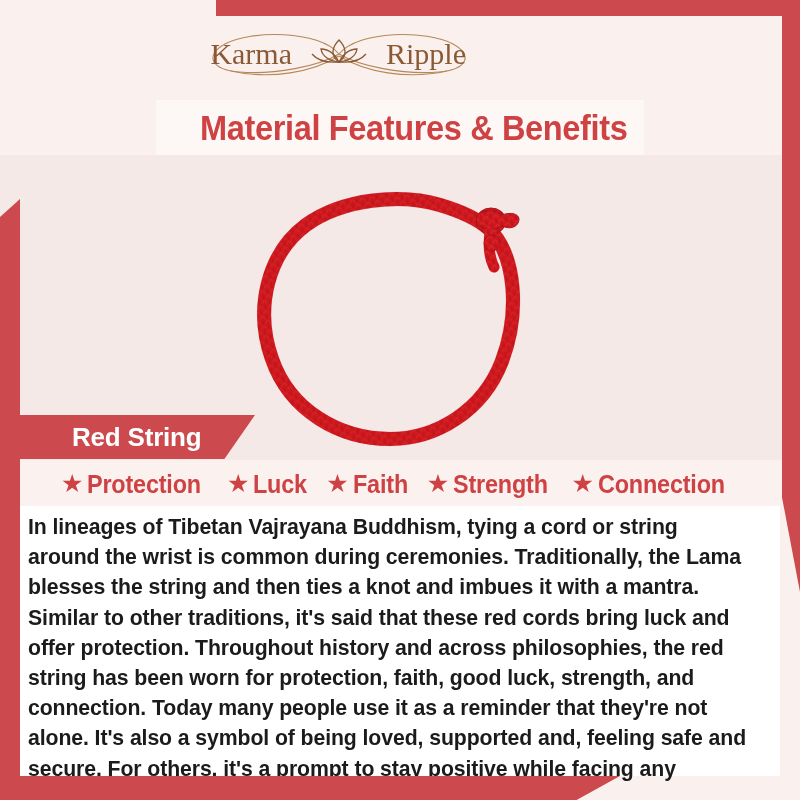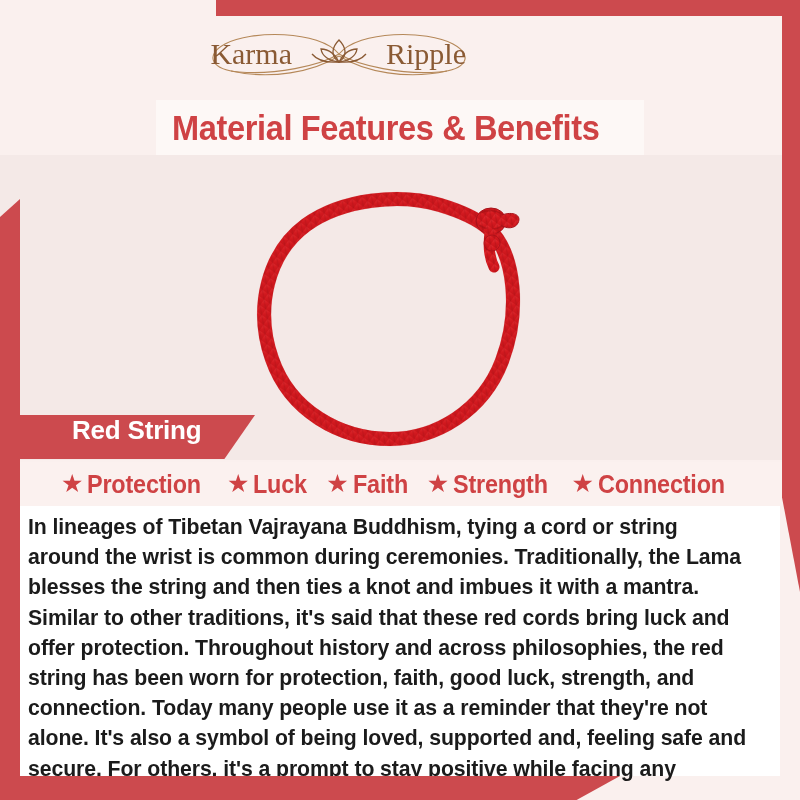--- a/index.html
+++ b/index.html
@@ -77,21 +77,21 @@
   .logo-svg { display: block; }
 
   
   .title-banner {
     position: absolute;
     top: 100px; left: 156px;
     width: 488px; height: 55px;
     background: #fdf8f6;
     display: flex;
     align-items: center;
-    justify-content: flex-start;
+    justify-content: flex-end;
     z-index: 4;
   }
   .title-text {
     color: #cf4244;
     font-family: "Liberation Sans Narrow", "Liberation Sans", sans-serif;
     font-size: 35px;
     font-weight: bold;
     letter-spacing: -0.4px;
     transform: scaleX(0.93);
     white-space: nowrap;
@@ -113,21 +113,21 @@
   }
 
   
   .label-ribbon {
     position: absolute;
     top: 415px; left: 0;
     width: 255px; height: 44px;
     background: #cc4a4e;
     clip-path: polygon(0 0, 100% 0, 88% 100%, 0 100%);
     display: flex;
-    align-items: flex-start;
+    align-items: center;
     z-index: 5;
   }
   .label-text {
     color: #ffffff;
     font-family: "Liberation Sans Narrow", "Liberation Sans", sans-serif;
     font-size: 26px;
     font-weight: bold;
     padding-left: 72px;
     letter-spacing: -0.2px;
     white-space: nowrap;

